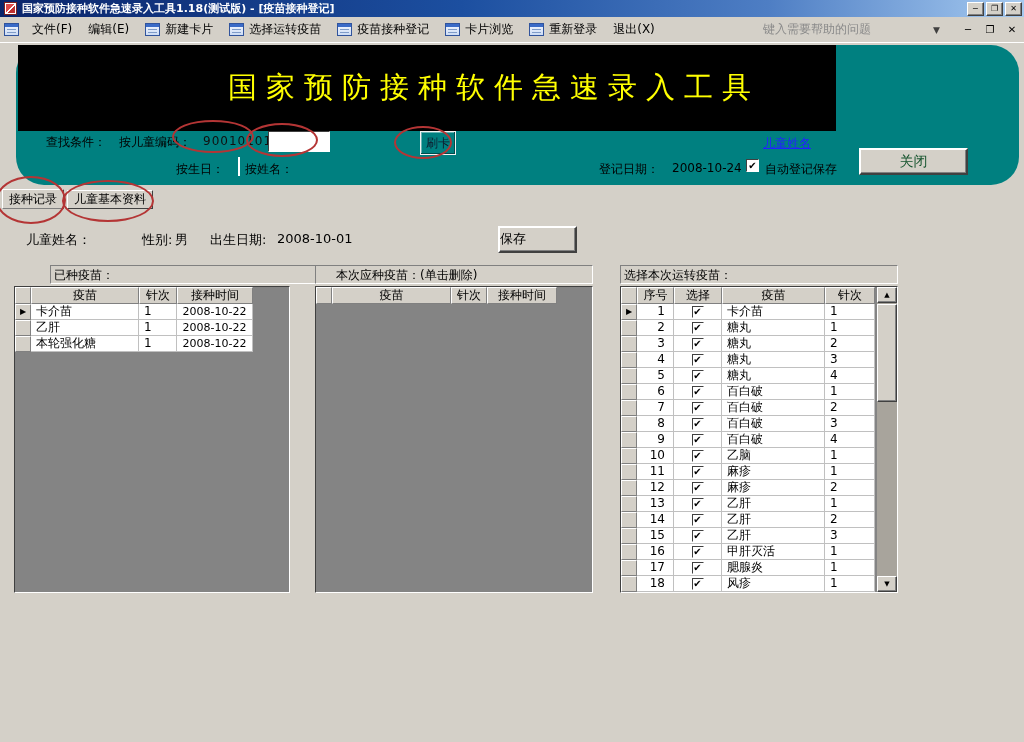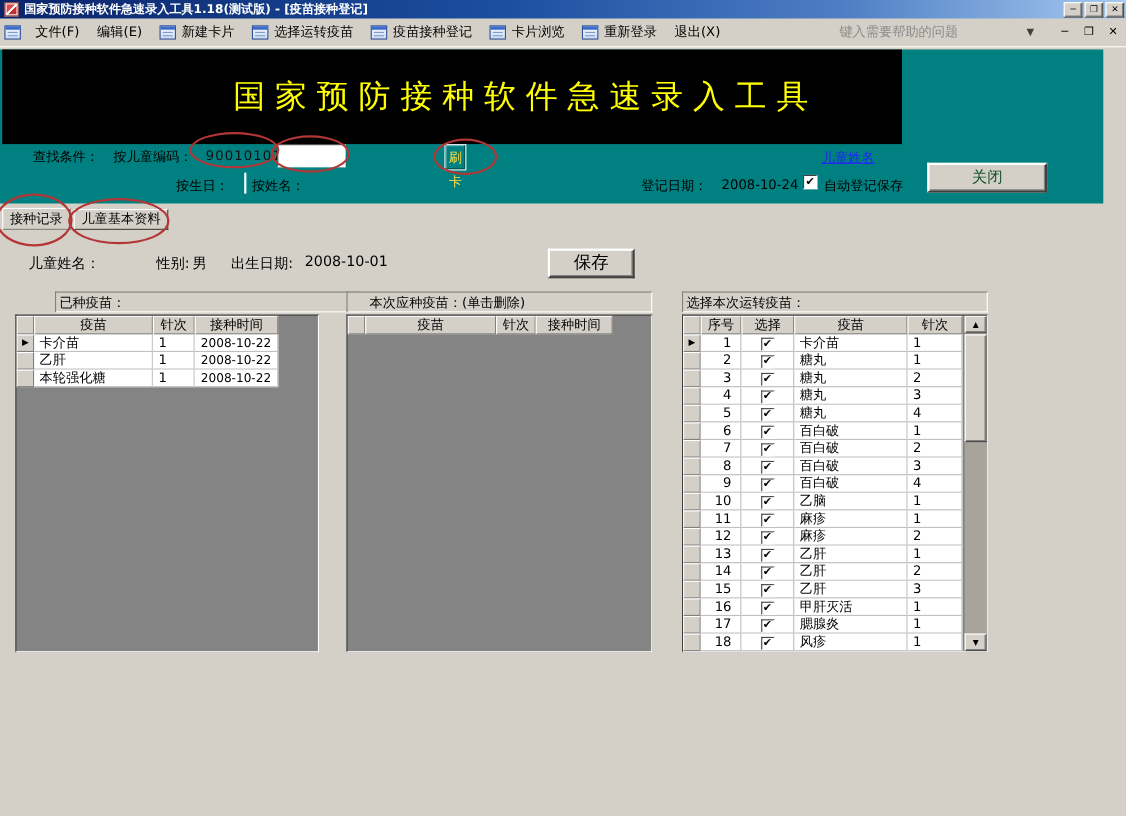--- a/index.html
+++ b/index.html
@@ -26,54 +26,54 @@
     border:1px solid #31549c; position:relative; margin-right:5px; flex:0 0 auto; }
   .form-icon::before { content:""; position:absolute; left:0; top:0; right:0; height:3px; background:#3a6bc8; }
   .form-icon::after  { content:""; position:absolute; left:2px; top:5px; right:2px; height:1px;
     background:#7f9cc9; box-shadow:0 3px 0 #7f9cc9; }
   .help-area { margin-left:auto; display:flex; align-items:center; }
   .help-text { color:#8a8a8a; font-size:12px; width:170px; }
   .help-drop { color:#404040; font-size:9px; margin-right:14px; }
   .child-ctl { color:#000; font-size:10px; width:16px; text-align:center; margin-left:6px; }
 
   
-  .teal-panel { position:absolute; left:0; top:45px; width:1003px; height:140px; background:#008080; }
+  .teal-panel { position:absolute; left:16px; top:45px; width:1003px; height:140px; background:#008080;border-radius:28px; }
   .black-banner { position:absolute; left:2px; top:0; width:818px; height:86px; background:#000;
     display:flex; align-items:center; }
   .banner-title { width:100%; text-align:center; padding-left:134px; color:#ffff00;
     font-size:29px; letter-spacing:9px; white-space:nowrap; }
 
   .t-label { position:absolute; font-size:12px; color:#000; white-space:nowrap; }
   .code-value { position:absolute; font-size:12px; color:#101010; letter-spacing:1px; }
   .code-input { position:absolute; left:252px; top:86px; width:62px; height:21px; background:#fff;
     border:1px solid; border-color:#404040 #ffffff #ffffff #404040; }
-  .swipe-btn { position:absolute; left:404px; top:86px; width:20px; height:24px; background:#008080;
+  .swipe-btn { position:absolute; left:404px; top:86px; width:36px; height:24px; background:#008080;
     border:1px solid #f2f2f2; box-shadow:inset -1px -1px 0 #004c4c, inset 1px 1px 0 #66b2b2;
-    color:#fde047; font-size:12px; text-align:center; line-height:22px; }
+    color:#0f172a; font-size:12px; text-align:center; line-height:22px; }
   .latest-link { position:absolute; left:747px; top:90px; font-size:12px; color:#2222ff;
     text-decoration:underline; white-space:nowrap; }
   .close-btn { position:absolute; left:843px; top:103px; width:109px; height:27px; background:#d4d0c8;
     border:2px solid; border-color:#ffffff #404040 #404040 #ffffff; box-shadow:inset -1px -1px 0 #808080;
     font-size:14px; text-align:center; line-height:23px; color:#14532d; }
   .text-cursor { position:absolute; left:222px; top:112px; width:2px; height:19px; background:#fff; }
   .auto-cb { position:absolute; left:730px; top:114px; width:13px; height:13px; background:#fff;
     border:1px solid; border-color:#404040 #ffffff #ffffff #404040; font-size:10px; line-height:11px;
     text-align:center; color:#000; font-weight:bold; }
 
   
   .tab { position:absolute; background:#d4d0c8; border:1px solid; border-color:#ffffff #404040 #404040 #ffffff;
     font-size:12px; color:#000; text-align:center; }
   .tab-1 { left:2px; top:189px; width:62px; height:20px; line-height:18px; border-bottom-color:#808080; }
   .tab-2 { left:67px; top:190px; width:86px; height:19px; line-height:17px; }
 
   
   .info-label { position:absolute; top:231px; font-size:13px; color:#000; white-space:nowrap; }
   .save-btn { position:absolute; left:498px; top:226px; width:79px; height:27px; background:#d4d0c8;
     border:2px solid; border-color:#ffffff #404040 #404040 #ffffff; box-shadow:inset -1px -1px 0 #808080;
-    font-size:16px; text-align:center; line-height:22px; color:#000; }
+    font-size:13px; text-align:left; line-height:22px; color:#000; }
 
   
   .panel-caption { position:absolute; top:265px; height:19px; background:#d4d0c8;
     border:1px solid; border-color:#808080 #ffffff #ffffff #808080;
     font-size:12px; color:#000; padding:1px 3px; white-space:nowrap; }
   .grid { position:absolute; top:286px; height:307px; background:#848484;
     border:1px solid; border-color:#404040 #ffffff #ffffff #404040; overflow:hidden; }
   .grid-header { display:flex; height:17px; }
   .hcell { background:#d4d0c8; border:1px solid; border-color:#ffffff #808080 #808080 #ffffff;
     font-size:12px; line-height:15px; text-align:center; color:#000; flex:0 0 auto; }

